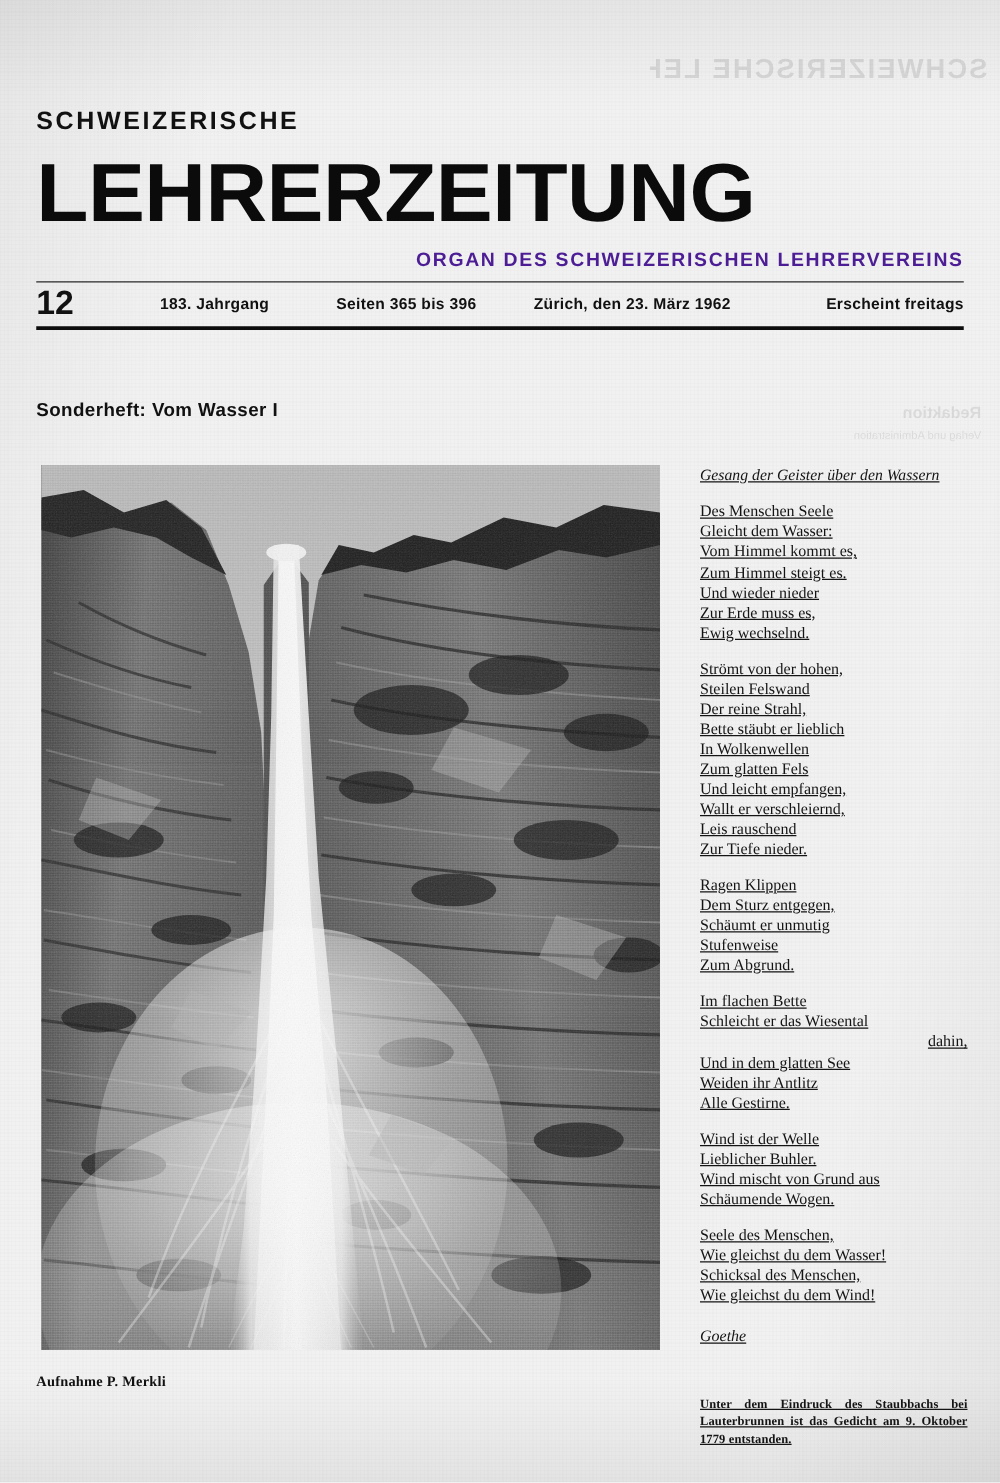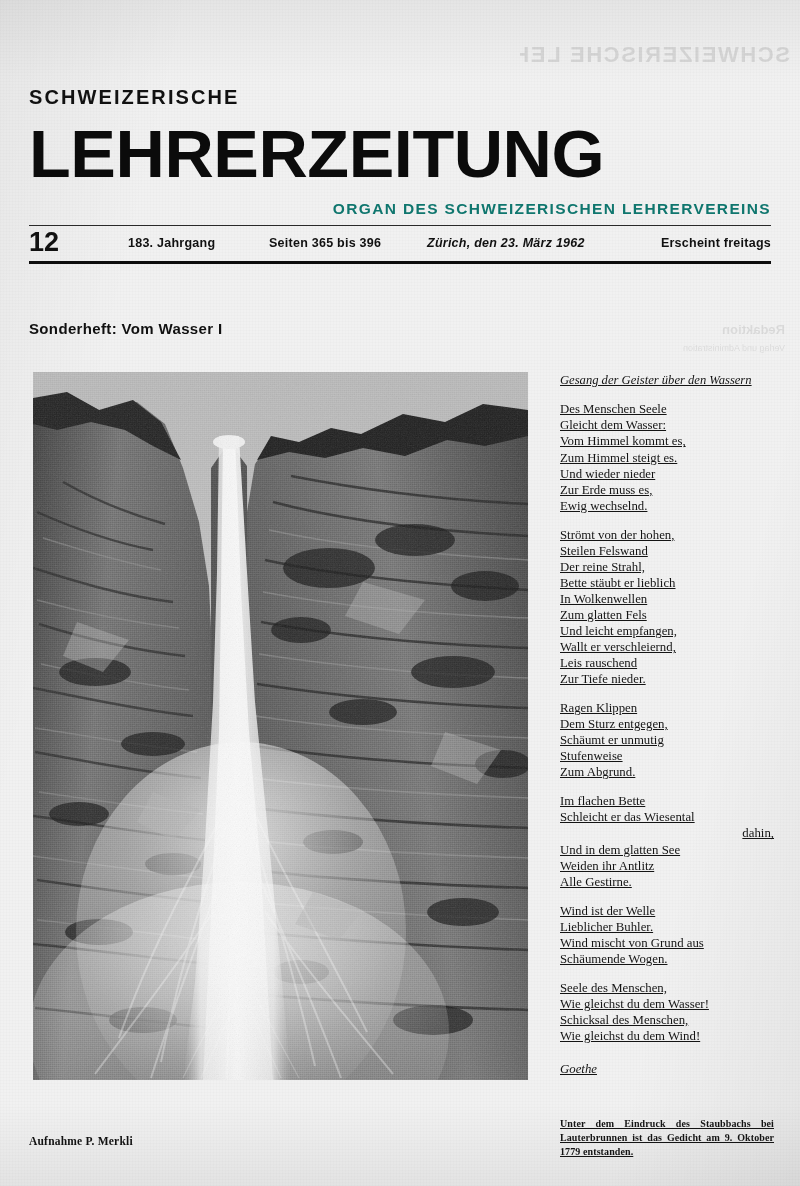--- a/index.html
+++ b/index.html
@@ -28,55 +28,55 @@
     color:#111;
     margin-top:39px;
   }
   .wordmark{
     font-size:66px;font-weight:700;letter-spacing:-0.4px;line-height:0.96;
     margin-top:16px;color:#0b0b0b;
     transform:scaleX(1.035);transform-origin:left center;
   }
   .subtitle{
     text-align:right;font-size:15.5px;font-weight:700;letter-spacing:1.35px;
-    margin-top:14px;color:#0f766e;
+    margin-top:14px;color:#4c1d95;
   }
 
   .rule-thin{position:absolute;left:29px;top:225px;width:742px;height:1px;background:#2a2a2a;}
   .rule-thick{position:absolute;left:29px;top:261px;width:742px;height:3px;background:#0d0d0d;}
 
   .issuebar{position:absolute;left:29px;top:233px;width:742px;height:26px;}
   .issue-no{
     position:absolute;left:0;top:-4px;font-size:27px;font-weight:700;line-height:1;
   }
   .issue-item{position:absolute;top:3px;font-size:12.5px;font-weight:700;letter-spacing:0.25px;white-space:nowrap;}
   .issue-jahrgang{left:99px;}
   .issue-seiten{left:240px;}
-  .issue-ort{left:398px;font-style:italic;}
+  .issue-ort{left:398px;}
   .issue-erscheint{right:0;}
 
   .sonderheft{
     position:absolute;left:29px;top:320px;
     font-size:15px;font-weight:700;letter-spacing:0.35px;
   }
 
   
   .photo-wrap{position:absolute;left:33px;top:372px;width:495px;height:708px;}
   .photo{position:absolute;inset:0;overflow:hidden;background:#6e6e6e;}
   .photo svg{display:block;width:100%;height:100%;}
   .grain{
     position:absolute;inset:0;pointer-events:none;
     background:
       repeating-linear-gradient(0deg, rgba(255,255,255,0.05) 0 1px, rgba(0,0,0,0.05) 1px 2px),
       repeating-linear-gradient(90deg, rgba(255,255,255,0.035) 0 1px, rgba(0,0,0,0.04) 1px 2px);
     mix-blend-mode:overlay;opacity:.85;
   }
   .caption{
     position:absolute;left:29px;top:1100px;
-    font-family:"Liberation Serif",serif;font-size:11.5px;font-weight:700;letter-spacing:.2px;margin-top:35px;
+    font-family:"Liberation Serif",serif;font-size:11.5px;font-weight:700;letter-spacing:.2px;
   }
 
   
   .poem{
     position:absolute;left:560px;top:372px;width:214px;
     font-family:"Liberation Serif",serif;color:#141414;text-decoration:underline;
   }
   .poem-title{
     font-style:italic;font-size:12.6px;line-height:1.30;margin:0 0 13px 0;
     text-align:justify;

